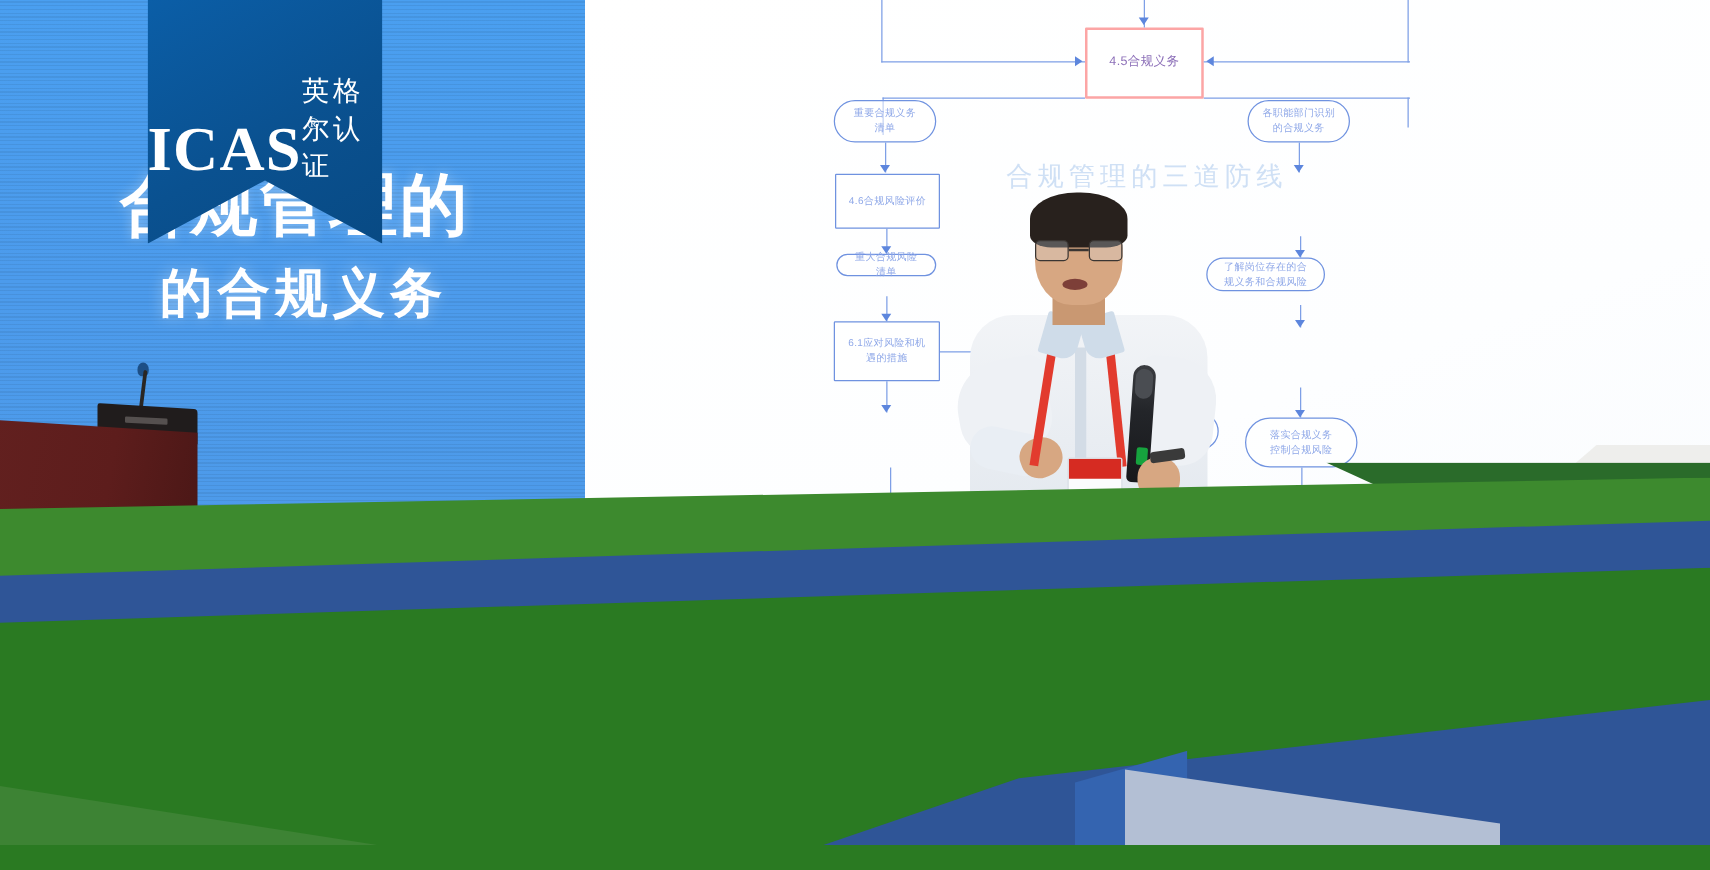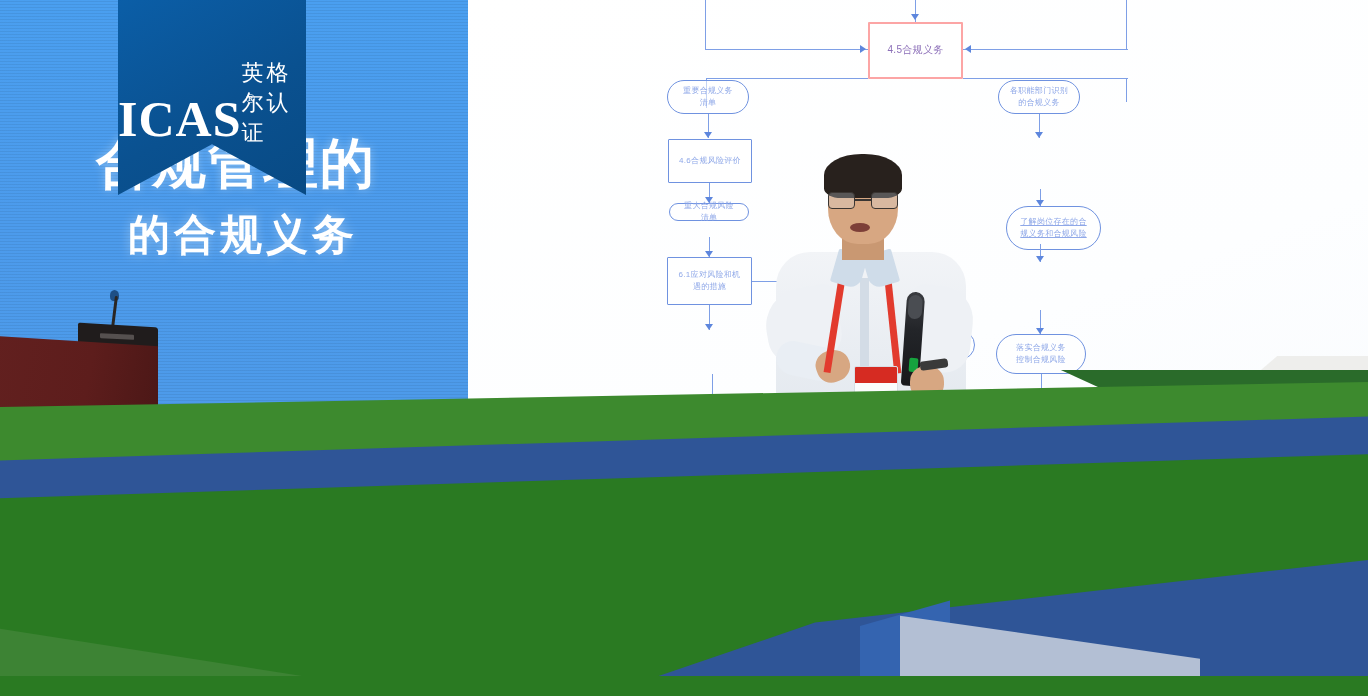--- a/index.html
+++ b/index.html
@@ -184,20 +184,21 @@
 </head>
 <body>
 
 <div id="stage">
 
   <div class="led-wall"></div>
   <div class="wall-title-1">合规管理的</div>
   <div class="wall-title-2">的合规义务</div>
 
   <div class="screen"></div>
+  <div class="watermark">合规管理的三道防线</div>
 
   <div class="flow">
 
     <div class="node rect main" style="left:400px;top:22px;width:95px;height:57px;">4.5合规义务</div>
 
     <div class="ln h" style="left:237px;top:49px;width:163px;"></div>
     <div class="ln v" style="left:237px;top:0px;height:50px;"></div>
     <div class="arw right" style="left:392px;top:45px;"></div>
     <div class="ln h" style="left:495px;top:49px;width:165px;"></div>
     <div class="ln v" style="left:658px;top:0px;height:50px;"></div>
@@ -262,21 +263,21 @@
     <div class="node pill" style="left:530px;top:80px;width:82px;height:34px;">
       <span style="white-space:pre-line">各职能部门识别
 的合规义务</span>
       </div>
     <div class="ln v" style="left:571px;top:114px;height:24px;"></div>
     <div class="arw" style="left:567px;top:132px;"></div>
 
     <div class="ln v" style="left:572px;top:189px;height:17px;"></div>
     <div class="arw" style="left:568px;top:200px;"></div>
 
-    <div class="node pill" style="left:538px;top:206px;width:95px;height:44px;text-decoration:underline;">
+    <div class="node pill" style="left:497px;top:206px;width:95px;height:27px;">
       <span style="white-space:pre-line">了解岗位存在的合
 规义务和合规风险</span>
       </div>
     <div class="ln v" style="left:572px;top:244px;height:18px;"></div>
     <div class="arw" style="left:568px;top:256px;"></div>
 
     <div class="ln v" style="left:572px;top:310px;height:24px;"></div>
     <div class="arw" style="left:568px;top:328px;"></div>
 
     <div class="node pill" style="left:528px;top:334px;width:90px;height:40px;">

